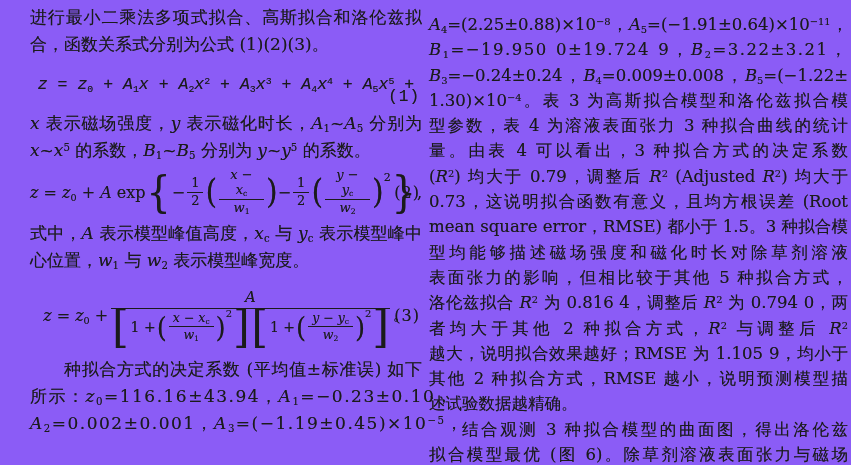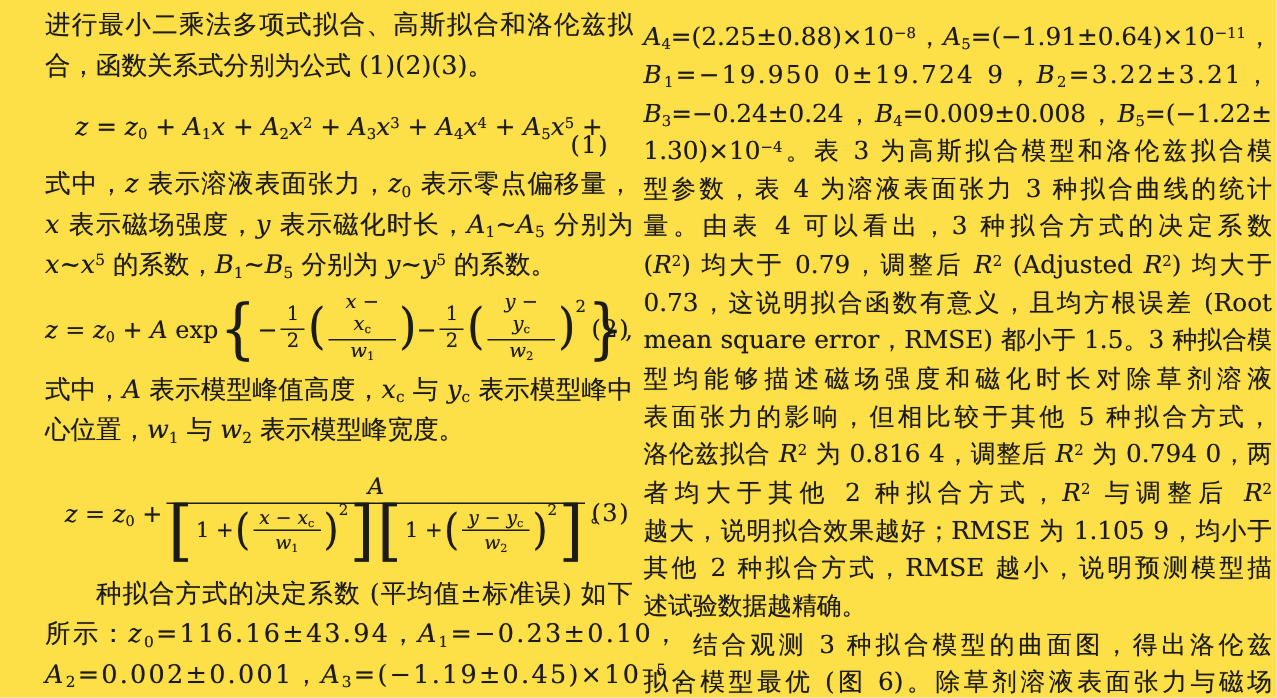--- a/index.html
+++ b/index.html
@@ -1,19 +1,19 @@
 <!DOCTYPE html>
 <html><head>
 <meta charset="utf-8">
 <title>Paper Page</title>
 <style>
   html,body { margin:0; padding:0; background:#e9e9e7; }
   .page {
     position:relative; width:851px; height:465px;
-    background:#fde047; color:#1b1b1b;
+    background:#8b5cf6; color:#1b1b1b;
     font-family:"DejaVu Serif","Liberation Serif",serif;
     overflow:hidden;
     text-shadow:0 0 .5px rgba(25,25,25,.55);
   }
   .col { position:absolute; top:0; }
   .col-left  { left:30px;  width:392px; padding-top:4px; }
   .col-right { left:429px; width:419px; padding-top:2px;margin-top:10px; }
 
   .line {
     font-size:17px; line-height:27px;
@@ -28,21 +28,21 @@
   i { font-style:italic; }
   sub { font-size:.6em; vertical-align:-0.3em; line-height:0; }
   sup { font-size:.6em; vertical-align:.5em;  line-height:0; }
 
   
   .f-block { position:relative; display:flex; align-items:center; justify-content:center; }
   .eq-num { position:absolute; right:2px; font-size:16px; letter-spacing:1px; }
   .eq-num-mid { top:50%; transform:translateY(-50%); }
   .eq-num-bottom { bottom:2px; }
 
-  .f1 { height:48px; margin:2px 14px; }
+  .f1 { height:48px; margin:2px 0;font-family:Liberation Mono, monospace; }
   .f1-lines { text-align:center; }
   .f1-l { font-size:16.5px; line-height:23px; }
 
   .f2 { height:52px; margin:2px 0; font-size:16px; }
   .f3 { height:78px; margin:2px 0; font-size:16px; }
   .fpart { margin:0 0; white-space:nowrap; }
 
   .frac { display:inline-flex; flex-direction:column; align-items:center;
           vertical-align:middle; margin:0 2px; font-size:13px; line-height:1.15; }
   .frac .num { display:block; padding:0 4px 1px; border-bottom:1px solid #1b1b1b; text-align:center; }
@@ -74,21 +74,20 @@
     <div class="line">进行最小二乘法多项式拟合、高斯拟合和洛伦兹拟</div>
     <div class="line last">合，函数关系式分别为公式 (1)(2)(3)。</div>
 
     <div class="f-block f1">
       <div class="f1-lines">
         <div class="f1-l"><i>z</i> = <i>z</i><sub>0</sub> + <i>A</i><sub>1</sub><i>x</i> + <i>A</i><sub>2</sub><i>x</i><sup>2</sup> + <i>A</i><sub>3</sub><i>x</i><sup>3</sup> + <i>A</i><sub>4</sub><i>x</i><sup>4</sup> + <i>A</i><sub>5</sub><i>x</i><sup>5</sup> +</div>
       </div>
       <span class="eq-num eq-num-bottom">(1)</span>
     </div>
 
-    <div class="line">式中，<i>z</i> 表示溶液表面张力，<i>z</i><sub>0</sub> 表示零点偏移量，</div>
     <div class="line"><i>x</i> 表示磁场强度，<i>y</i> 表示磁化时长，<i>A</i><sub>1</sub>~<i>A</i><sub>5</sub> 分别为</div>
     <div class="line last"><i>x</i>~<i>x</i><sup>5</sup> 的系数，<i>B</i><sub>1</sub>~<i>B</i><sub>5</sub> 分别为 <i>y</i>~<i>y</i><sup>5</sup> 的系数。</div>
 
     <div class="f-block f2">
       <span class="fpart"><i>z</i> = <i>z</i><sub>0</sub> + <i>A</i> exp</span>
       <span class="dl brace">{</span>
       <span class="fpart">−</span>
       <span class="frac">
         <span class="num">1</span>
         <span class="den">2</span>

